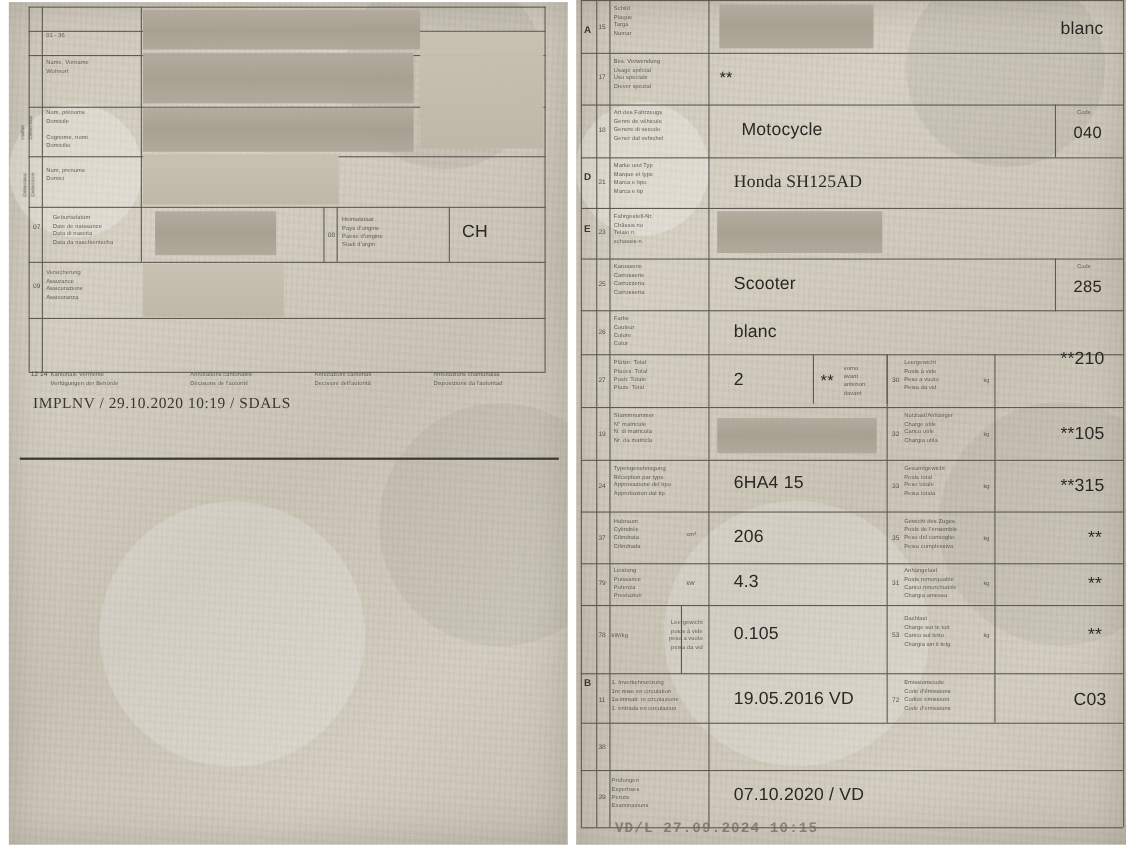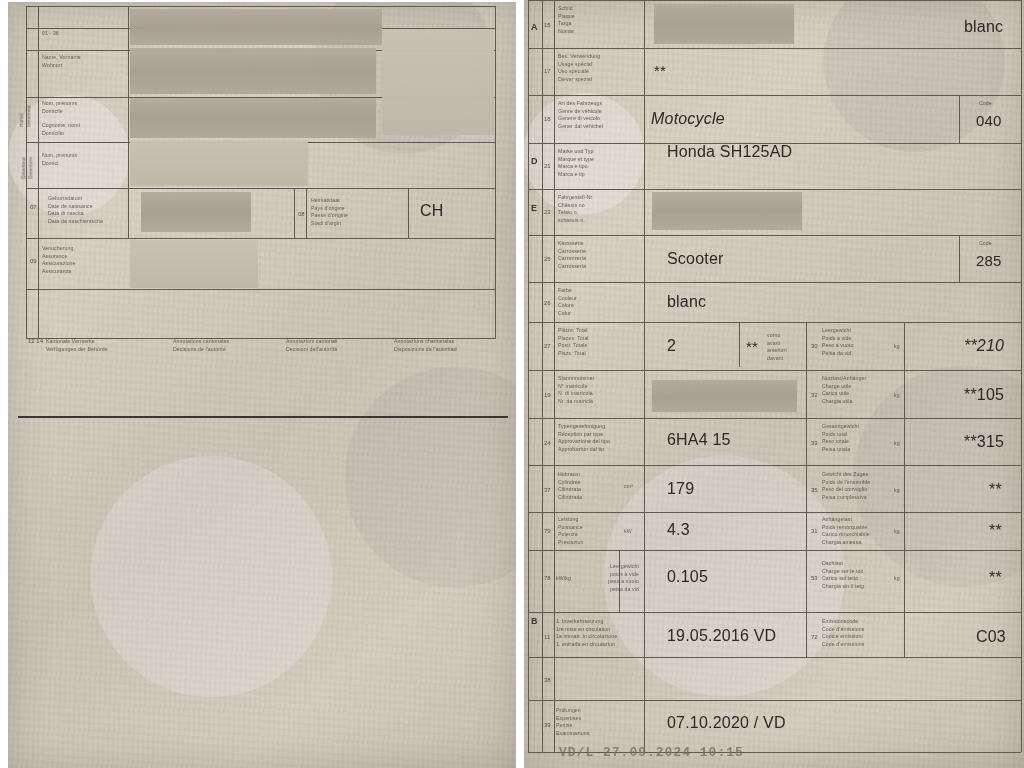--- a/index.html
+++ b/index.html
@@ -186,20 +186,21 @@
 14</div>
     <div class="lbl" style="left:38px; top:336px;">Kantonale Vermerke
 Verfügungen der Behörde</div>
     <div class="lbl" style="left:165px; top:336px;">Annotations cantonales
 Décisions de l'autorité</div>
     <div class="lbl" style="left:278px; top:336px;">Annotazioni cantonali
 Decisioni dell'autorità</div>
     <div class="lbl" style="left:386px; top:336px;">Annotaziuns chantunalas
 Disposiziuns da l'autoritad</div>
 
+    <div class="handwrite" style="left:22px; top:358px;">IMPLNV / 29.10.2020 10:19 / SDALS</div>
 
     <div class="thickline" style="left:10px; top:414px; width:490px;"></div>
   </div>
 
   <div id="right-panel" class="panel">
     <div class="grain"></div>
 
     <div class="ln vln" style="left:4px;  top:0px; height:752px;"></div>
     <div class="ln vln" style="left:18px; top:0px; height:752px;"></div>
     <div class="ln vln" style="left:30px; top:0px; height:752px;"></div>
@@ -252,30 +253,30 @@
 Usage spécial
 Uso speciale
 Diever spezial</div>
     <div class="val" style="left:130px; top:62px;">**</div>
 
     <div class="num" style="left:20px; top:116px;">18</div>
     <div class="lbl" style="left:34px; top:100px;">Art des Fahrzeugs
 Genre de véhicule
 Genere di veicolo
 Gener dal vehichel</div>
-    <div class="val big" style="left:127px; top:110px;font-style:italic;">Motocycle</div>
+    <div class="val big" style="left:150px; top:110px;">Motocycle</div>
     <div class="lbl" style="left:455px; top:100px;">Code</div>
     <div class="val code" style="left:452px; top:112px;">040</div>
 
     <div class="num" style="left:20px; top:163px;">21</div>
     <div class="lbl" style="left:34px; top:148px;">Marke und Typ
 Marque et type
 Marca e tipo
 Marca e tip</div>
-    <div class="val big" style="left:143px; top:143px;">Honda SH125AD</div>
+    <div class="val big" style="left:143px; top:157px;font-family:Liberation Serif, serif;">Honda SH125AD</div>
 
     <div class="num" style="left:20px; top:209px;">23</div>
     <div class="lbl" style="left:34px; top:194px;">Fahrgestell-Nr.
 Châssis no
 Telaio n.
 schassis-n.</div>
     <div class="redact" style="left:128px; top:192px; width:150px; height:38px;"></div>
 
     <div class="num" style="left:20px; top:256px;">25</div>
     <div class="lbl" style="left:34px; top:240px;">Karosserie
@@ -303,21 +304,21 @@
     <div class="lbl" style="left:243px; top:332px;">vorno
 avant
 anteriori
 davant</div>
     <div class="num" style="left:287px; top:343px;">30</div>
     <div class="lbl" style="left:298px; top:327px;">Leergewicht
 Poids à vide
 Peso a vuoto
 Peisa da vid</div>
     <div class="lbl" style="left:370px; top:343px;">kg</div>
-    <div class="val big" style="left:440px; top:337px;font-style:italic;">**210</div>
+    <div class="val big" style="left:440px; top:318px;">**210</div>
 
     <div class="num" style="left:20px; top:392px;">19</div>
     <div class="lbl" style="left:34px; top:375px;">Stammnummer
 N° matricule
 N. di matricola
 Nr. da matricla</div>
     <div class="redact" style="left:128px; top:380px; width:145px; height:32px;"></div>
     <div class="num" style="left:287px; top:392px;">32</div>
     <div class="lbl" style="left:298px; top:375px;">Nutzlast/Anhänger
 Charge utile
@@ -339,21 +340,21 @@
 Peisa totala</div>
     <div class="lbl" style="left:370px; top:440px;">kg</div>
     <div class="val big" style="left:440px; top:433px;">**315</div>
 
     <div class="num" style="left:20px; top:487px;">37</div>
     <div class="lbl" style="left:34px; top:471px;">Hubraum
 Cylindrée
 Cilindrata
 Cilindrada</div>
     <div class="lbl" style="left:100px; top:483px;">cm³</div>
-    <div class="val big" style="left:143px; top:480px;">179</div>
+    <div class="val big" style="left:143px; top:480px;">206</div>
     <div class="num" style="left:287px; top:487px;">35</div>
     <div class="lbl" style="left:298px; top:471px;">Gewicht des Zuges
 Poids de l'ensemble
 Peso del convoglio
 Peisa cumplessiva</div>
     <div class="lbl" style="left:370px; top:487px;">kg</div>
     <div class="val big" style="left:465px; top:481px;">**</div>
 
     <div class="num" style="left:20px; top:528px;">79</div>
     <div class="lbl" style="left:34px; top:516px;">Leistung

